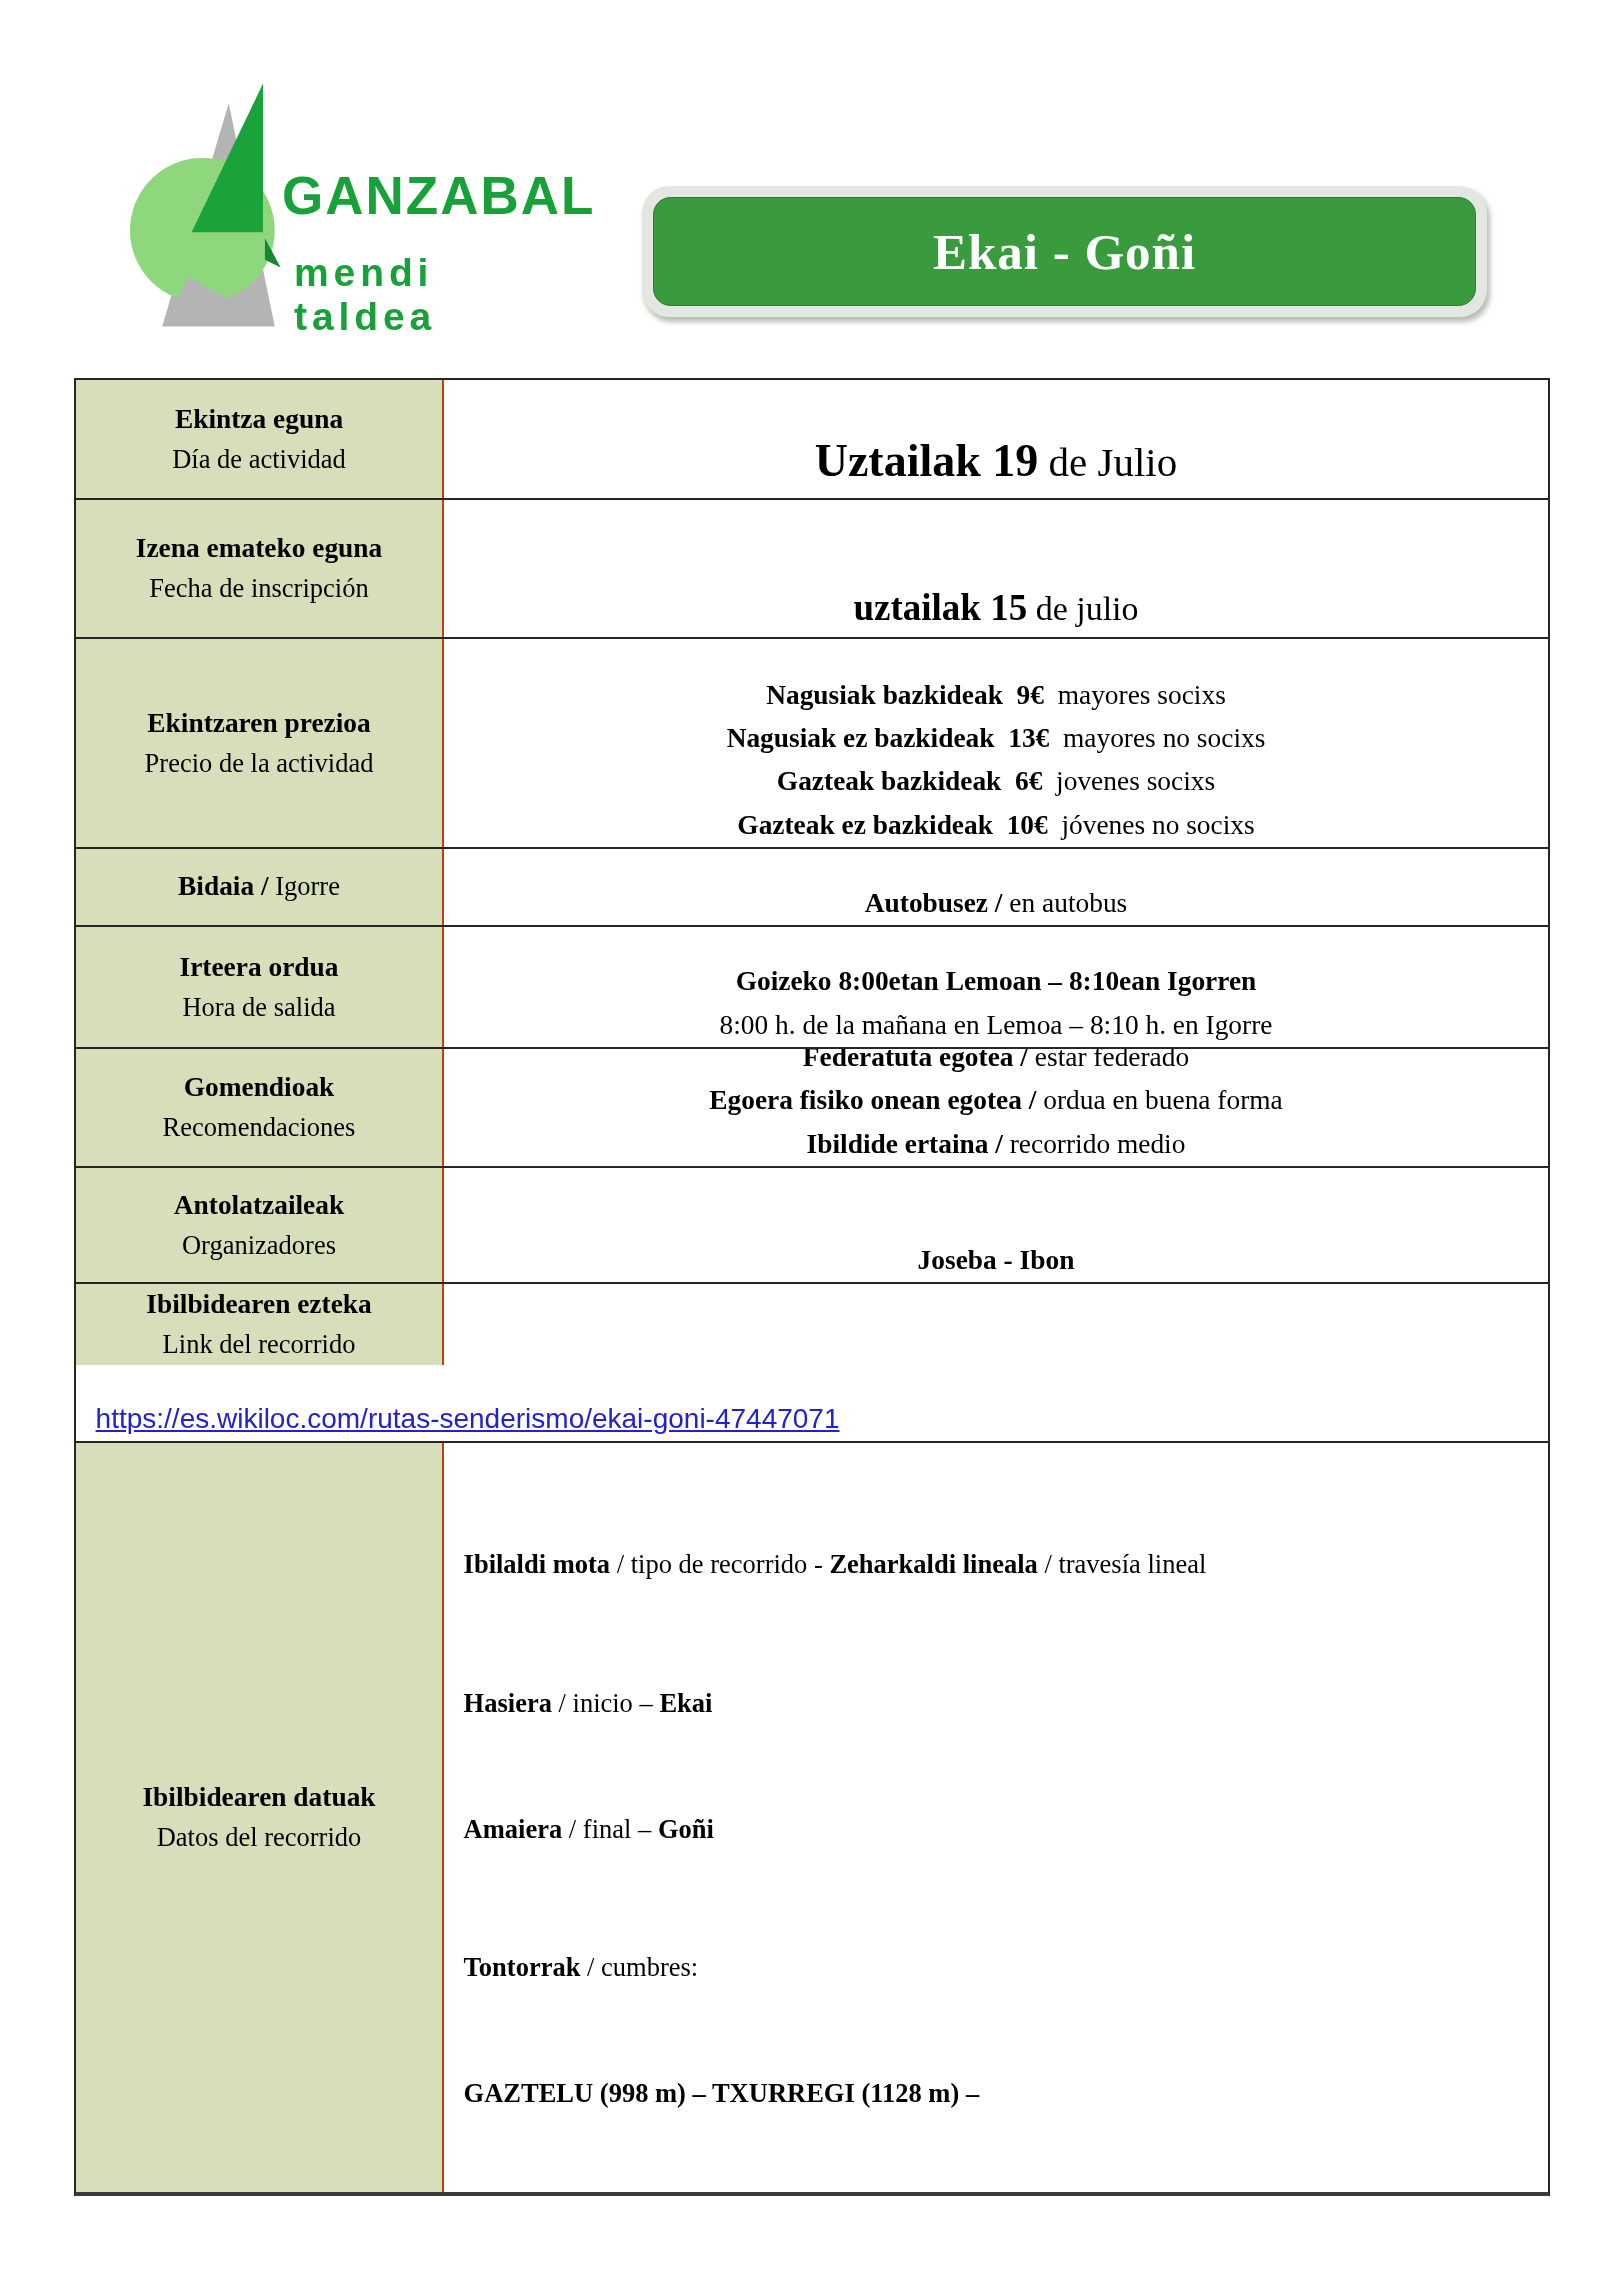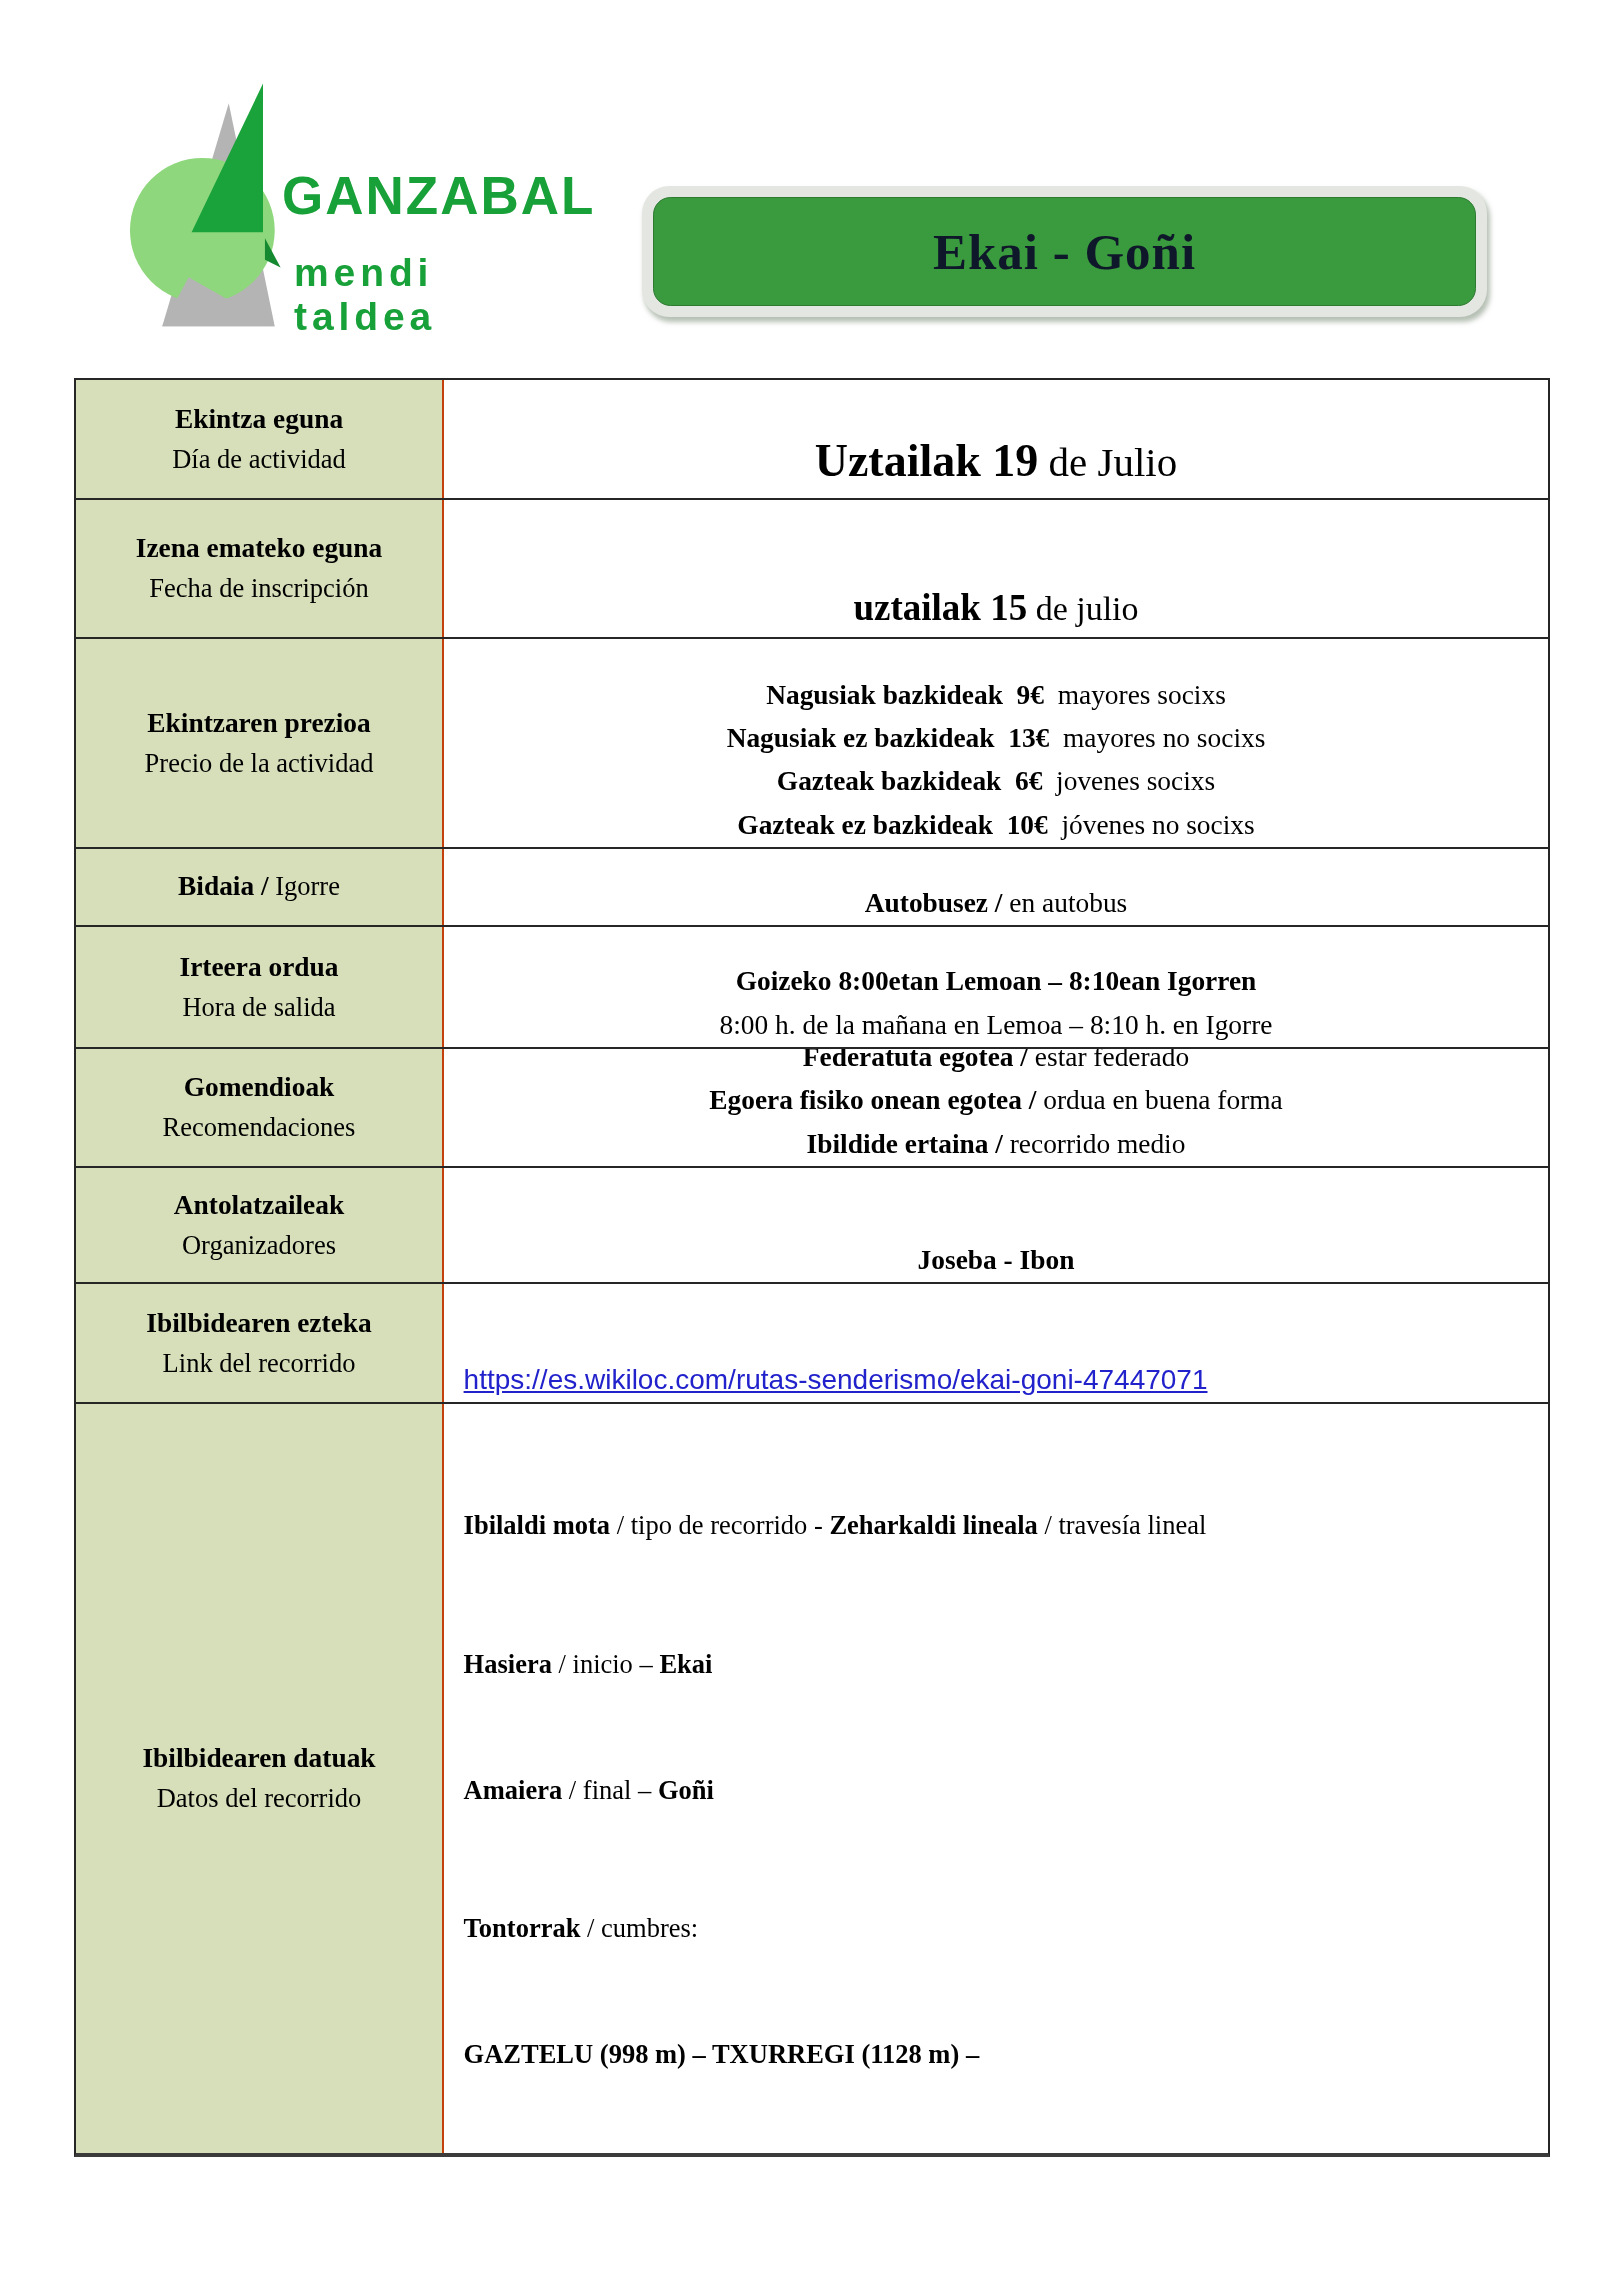--- a/index.html
+++ b/index.html
@@ -32,21 +32,21 @@
     background: #e4e7e1; border-radius: 27.4px; padding: 10.8px;
     box-shadow: 2.9px 4.9px 4.9px rgba(110,130,105,.5);
   }
   .banner-inner {
     width: 100%; height: 100%;
     background: #3a9a3e; border-radius: 17.6px;
     border: 1px solid #2d7a31;
     display: flex; align-items: center; justify-content: center;
   }
   .banner-title {
-    font-weight: bold; font-size: 51px; letter-spacing: 1px; color: #0f172a;
+    font-weight: bold; font-size: 51px; letter-spacing: 1px; color: #ffffff;
   }
   
   .sheet {
     position: absolute; left: 74px; top: 378px; width: 1476px;
     border: 2px solid #262626;
     border-bottom: 4.9px solid #3b3b3b;
   }
   .row { display: flex; border-top: 2px solid #262626; }
   .row:first-child { border-top: none; }
   .label {
@@ -64,21 +64,21 @@
     flex: 1;
     display: flex; flex-direction: column; justify-content: flex-end; align-items: center;
     text-align: center; white-space: pre-wrap;
     font-size: 27.4px; line-height: 1.58;
     overflow: hidden;
     border-radius: 24px;
   }
   .b { font-weight: bold; }
   .r1 { height: 118px; } .r2 { height: 139px; } .r3 { height: 210px; }
   .r4 { height: 78px; }  .r5 { height: 122px; } .r6 { height: 119px; }
-  .r7 { height: 116px; } .r8 { height: 120px; } .r9 { height: 751px; }
+  .r7 { height: 116px; } .r8 { height: 159px; flex-direction: column; } .r9 { height: 751px; }
   .v-date1 .b { font-size: 46px; } .v-date1 .n { font-size: 41px; }
   .v-date2 .b { font-size: 37px; } .v-date2 .n { font-size: 34px; }
   .v-left { align-items: flex-start; text-align: left; padding-left: 19.6px; }
   a.link {
     color: #2222cc; text-decoration: underline; cursor: pointer;
   }
   .wikiloc {
     font-family: "Liberation Sans", sans-serif; font-size: 28px;
   }
   .v-data {

